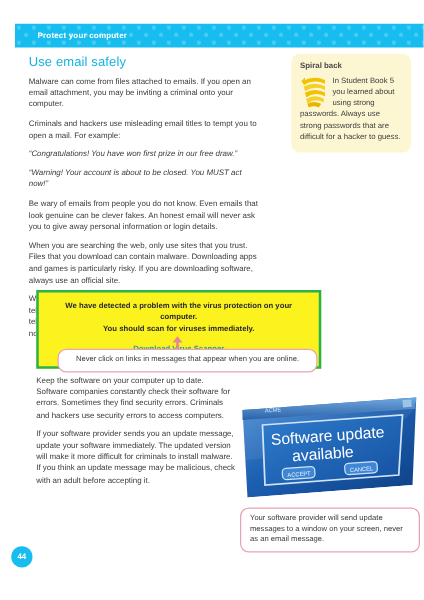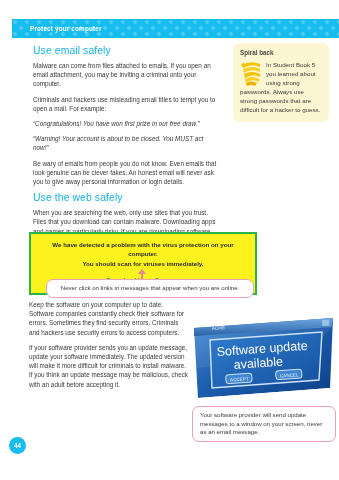--- a/index.html
+++ b/index.html
@@ -21,21 +21,21 @@
       radial-gradient(circle at 3px 3px, rgba(255,255,255,.22) 1.6px, transparent 1.8px),
       radial-gradient(circle at 9px 9px, rgba(255,255,255,.22) 1.6px, transparent 1.8px);
     background-size:12px 12px,12px 12px;
   }
   .band-label{
     position:absolute;left:30px;top:25px;
     font-size:6.4px;font-weight:bold;color:#ffffff;letter-spacing:.15px;
   }
 
   
-  .left-col{position:absolute;left:33px;top:45px;width:186px;}
+  .left-col{position:absolute;left:23px;top:45px;width:186px;}
   .right-col{position:absolute;left:233px;top:43px;width:96px;}
 
   h2.sec{
     color:#17b2e0;font-size:10.4px;font-weight:normal;
     margin:0 0 4px 0;line-height:12px;letter-spacing:.1px;
   }
   p.body{
     font-size:6.35px;line-height:9.2px;margin:0 0 6px 0;color:#3a3a3a;
   }
   p.quote{
@@ -112,21 +112,20 @@
 
   <div class="left-col">
 
     <h2 class="sec">Use email safely</h2>
     <p class="body">Malware can come from files attached to emails. If you open an email attachment, you may be inviting a criminal onto your computer.</p>
     <p class="body">Criminals and hackers use misleading email titles to tempt you to open a mail. For example:</p>
     <p class="quote">“Congratulations! You have won first prize in our free draw.”</p>
     <p class="quote">“Warning! Your account is about to be closed. You MUST act now!”</p>
     <p class="body">Be wary of emails from people you do not know. Even emails that look genuine can be clever fakes. An honest email will never ask you to give away personal information or login details.</p>
 
-    <h2 class="sec">Use the web safely</h2>
     <p class="body">When you are searching the web, only use sites that you trust. Files that you download can contain malware. Downloading apps and games is particularly risky. If you are downloading software, always use an official site.</p>
     <p class="body">When browsing the web, you will sometimes see messages that tell you there is a problem with your computer. The message will tell you that you need to download software to fix the problem. Do not download the software. Close the web page.</p>
   </div>
 
   <div class="scam-wrap">
     <div class="scam">
       <div class="scam-line">We have detected a problem with the virus protection on your computer.</div>
       <div class="scam-line">You should scan for viruses immediately.</div>
       <span class="scam-link">Download Virus Scanner</span>
     </div>

